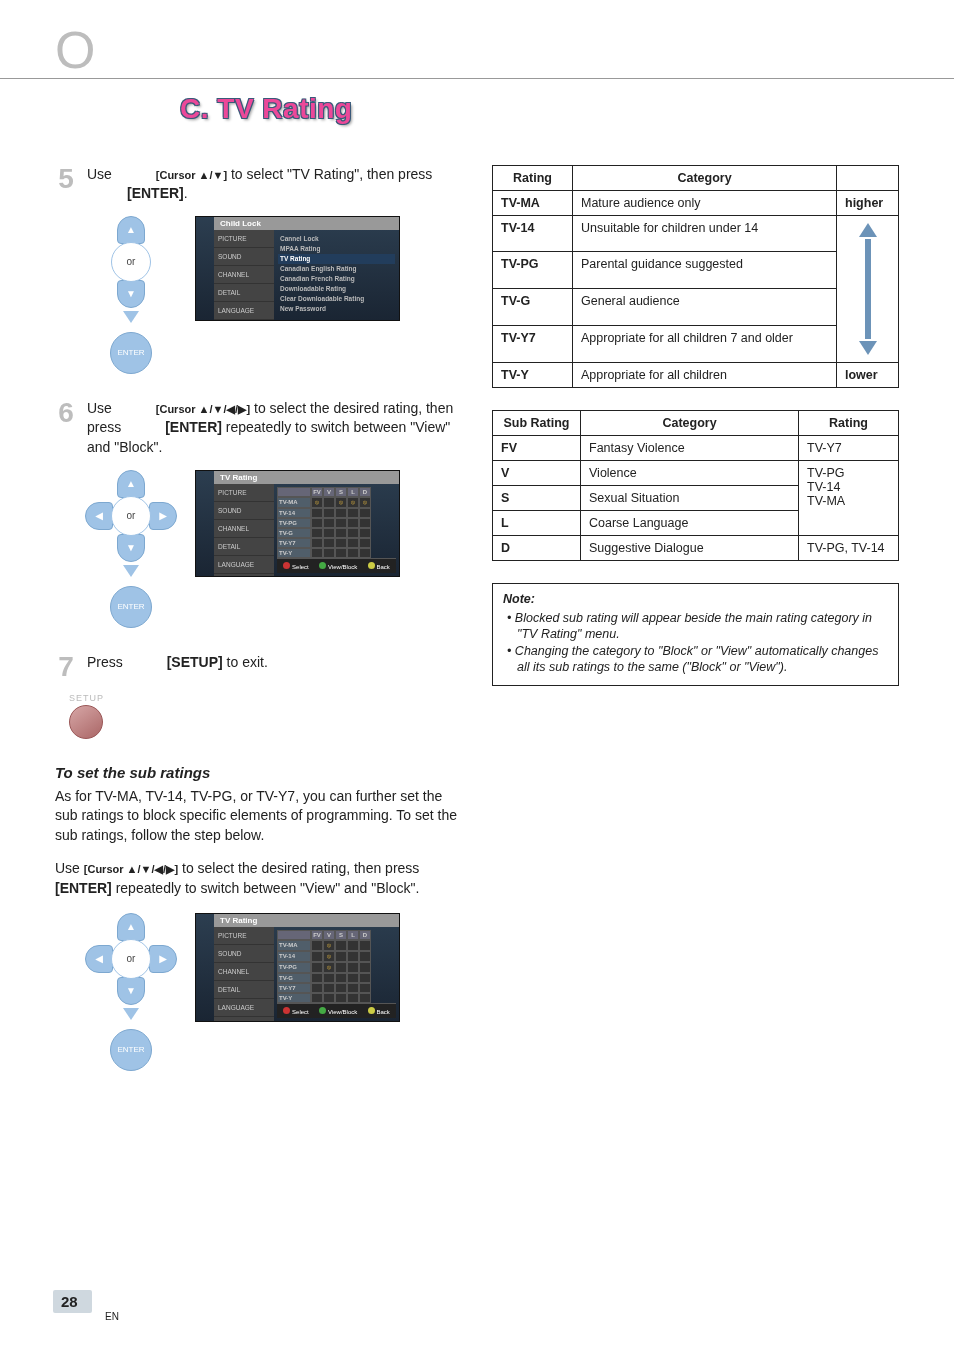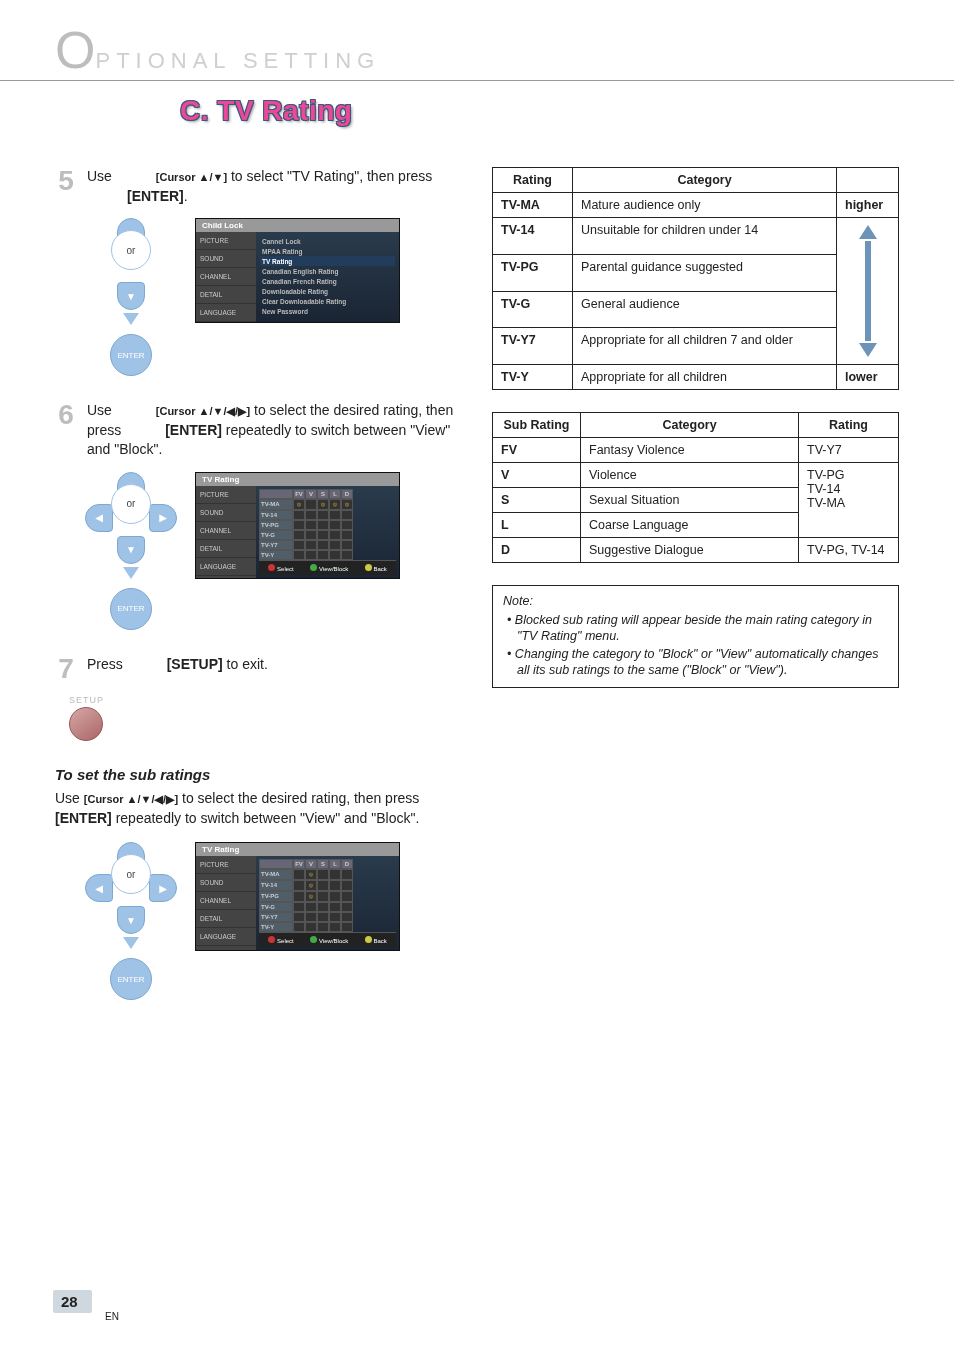--- a/index.html
+++ b/index.html
@@ -95,21 +95,21 @@
     justify-content: center;
     color: #fff;
     font-size: 10px;
   }
   .d-up    { top:0; left:32px; width:28px; height:28px; border-radius: 50% 50% 4px 4px;}
   .d-down  { bottom:0; left:32px; width:28px; height:28px; border-radius: 4px 4px 50% 50%;}
   .d-left  { left:0; top:32px; width:28px; height:28px; border-radius: 50% 4px 4px 50%;}
   .d-right { right:0; top:32px; width:28px; height:28px; border-radius: 4px 50% 50% 4px;}
   .d-center {
     position: absolute;
-    top:12px; left:26px;
+    top:26px; left:26px;
     width:40px; height:40px;
     border: 1px solid #9fc3e6;
     border-radius: 50%;
     background: #fff;
     display:flex; align-items:center; justify-content:center;
     font-size:10px; color:#444;
   }
   .d-hidden { opacity: 0; }
   .enter-btn {
     width: 42px; height: 42px;
@@ -139,20 +139,21 @@
     border: 1px solid #955;
   }
 
   
   .osd {
     background: linear-gradient(#2c3e50,#1a2533);
     border: 1px solid #111;
     color: #fff;
     font-size: 7.5px;
     width: 205px;
+    padding-left: 18px;
   }
   .osd-head {
     background: #999;
     color: #fff;
     padding: 2px 6px;
     font-size: 8px;
     font-weight: bold;
   }
   .osd-body { display:flex; }
   .osd-tabs {
@@ -257,21 +258,21 @@
     margin: 0 auto;
     height: 100px;
   }
 
   .note-box {
     border: 1px solid #222;
     padding: 8px 10px;
     font-size: 12.5px;
   }
   .note-title {
-    font-weight: normal;
+    font-weight: bold;
     font-style: italic;
     margin-bottom: 4px;
   }
   .note-box ul {
     list-style: none;
     padding-left: 4px;
   }
   .note-box li {
     font-style: italic;
     padding-left: 10px;
@@ -306,21 +307,20 @@
     text-align: right;
   }
 
   .tri { font-size: 11px; }
 </style>
 </head>
 <body>
 
 <div class="page-header">
   <span class="big-o">O</span>
-  <span class="header-rest">PTIONAL  SETTING</span>
 </div>
 
 <div class="section-title">C. TV Rating</div>
 
 <div class="columns">
 
   <div class="col">
 
     <div class="step">
       <div class="step-num">5</div>
@@ -458,20 +458,21 @@
       <div class="step-text">
         <span>Press </span><b>[SETUP]</b><span> to exit.</span>
       </div>
     </div>
     <div class="setup-btn-wrap">
       <div class="setup-label">SETUP</div>
       <div class="round-btn"></div>
     </div>
 
     <div class="subheading">To set the sub ratings</div>
+    <div class="body-para">As for TV-MA, TV-14, TV-PG, or TV-Y7, you can further set the sub ratings to block specific elements of programming. To set the sub ratings, follow the step below.</div>
     <div class="body-para">
       <span>Use </span><b class="tri">[Cursor ▲/▼/◀/▶]</b><span> to select the desired rating, then press </span><b>[ENTER]</b><span> repeatedly to switch between "View" and "Block".</span>
     </div>
 
     <div class="remote-wrap">
       <div class="remote">
         <div class="dpad">
           <div class="d-up">▲</div>
           <div class="d-down">▼</div>
           <div class="d-left">◀</div>

